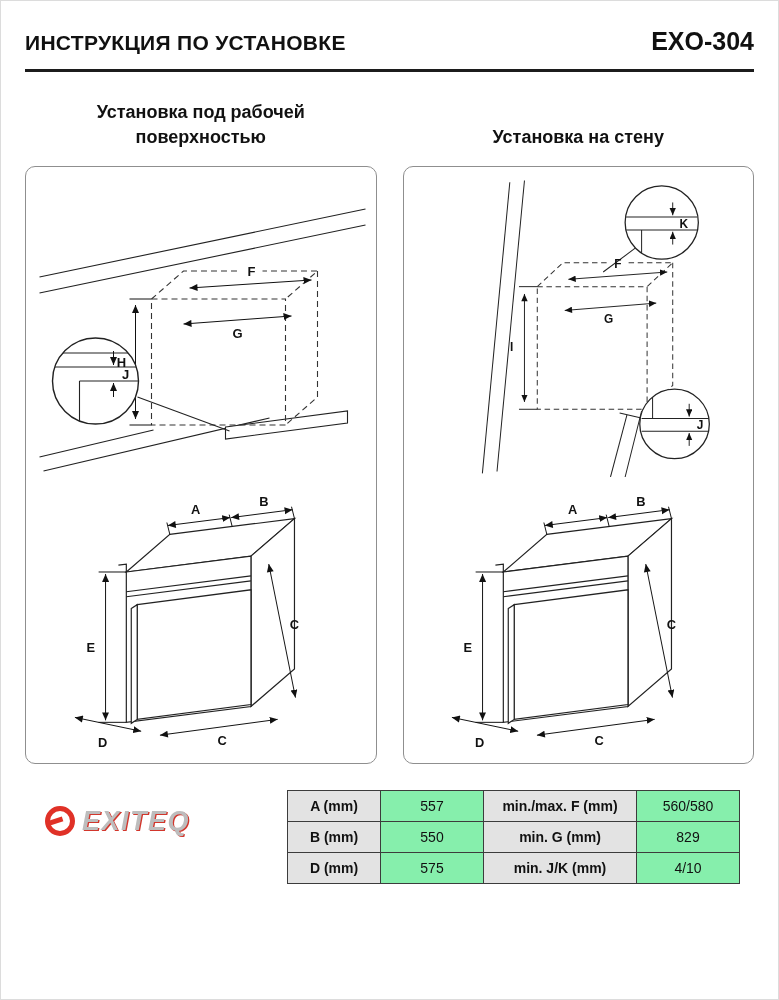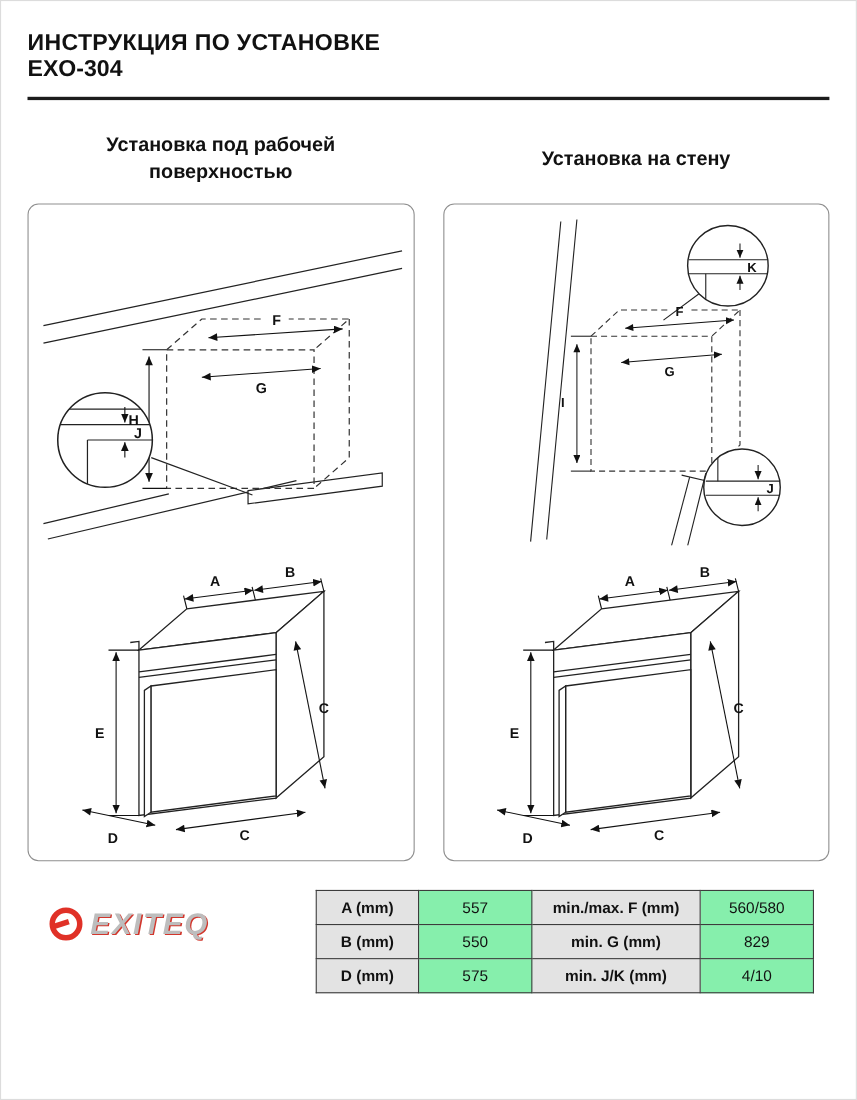--- a/index.html
+++ b/index.html
@@ -1,25 +1,25 @@
 <!DOCTYPE html>
 <html><head>
 <meta charset="utf-8">
 <style>
   html,body{margin:0;padding:0;background:#fff;}
   .page{
     width:779px;height:1000px;box-sizing:border-box;background:#fff;
     border:1px solid #dcdcdc;font-family:"Liberation Sans",sans-serif;color:#111;
     padding:26px 24px 0;position:relative;overflow:hidden;
   }
-  .header{display:flex;justify-content:space-between;align-items:baseline;flex-direction:column;}
+  .header{display:flex;justify-content:space-between;align-items:baseline;}
   .header .title{font-size:21px;font-weight:bold;letter-spacing:.3px;}
-  .header .model{font-size:21px;font-weight:bold;}
+  .header .model{font-size:25px;font-weight:bold;}
   .rule{height:3px;background:#1c1c1c;margin-top:13px;}
-  .titles{display:flex;gap:26px;margin-top:28px;align-items:center;}
+  .titles{display:flex;gap:26px;margin-top:28px;align-items:flex-end;}
   .titles .t{flex:1;text-align:center;font-weight:bold;font-size:18px;line-height:1.4;}
   .panels{display:flex;gap:26px;margin-top:16px;}
   .panel{
     flex:1;border:1px solid #8f8f8f;border-radius:10px;height:598px;background:#fff;
     box-sizing:border-box;padding:8px 4px 10px;display:flex;flex-direction:column;
     justify-content:space-between;align-items:center;
   }
   .panel svg{display:block;}
   .bottom{display:flex;justify-content:space-between;align-items:flex-start;margin-top:26px;}
   .logo{display:flex;align-items:flex-start;gap:7px;margin:16px 0 0 20px;}

